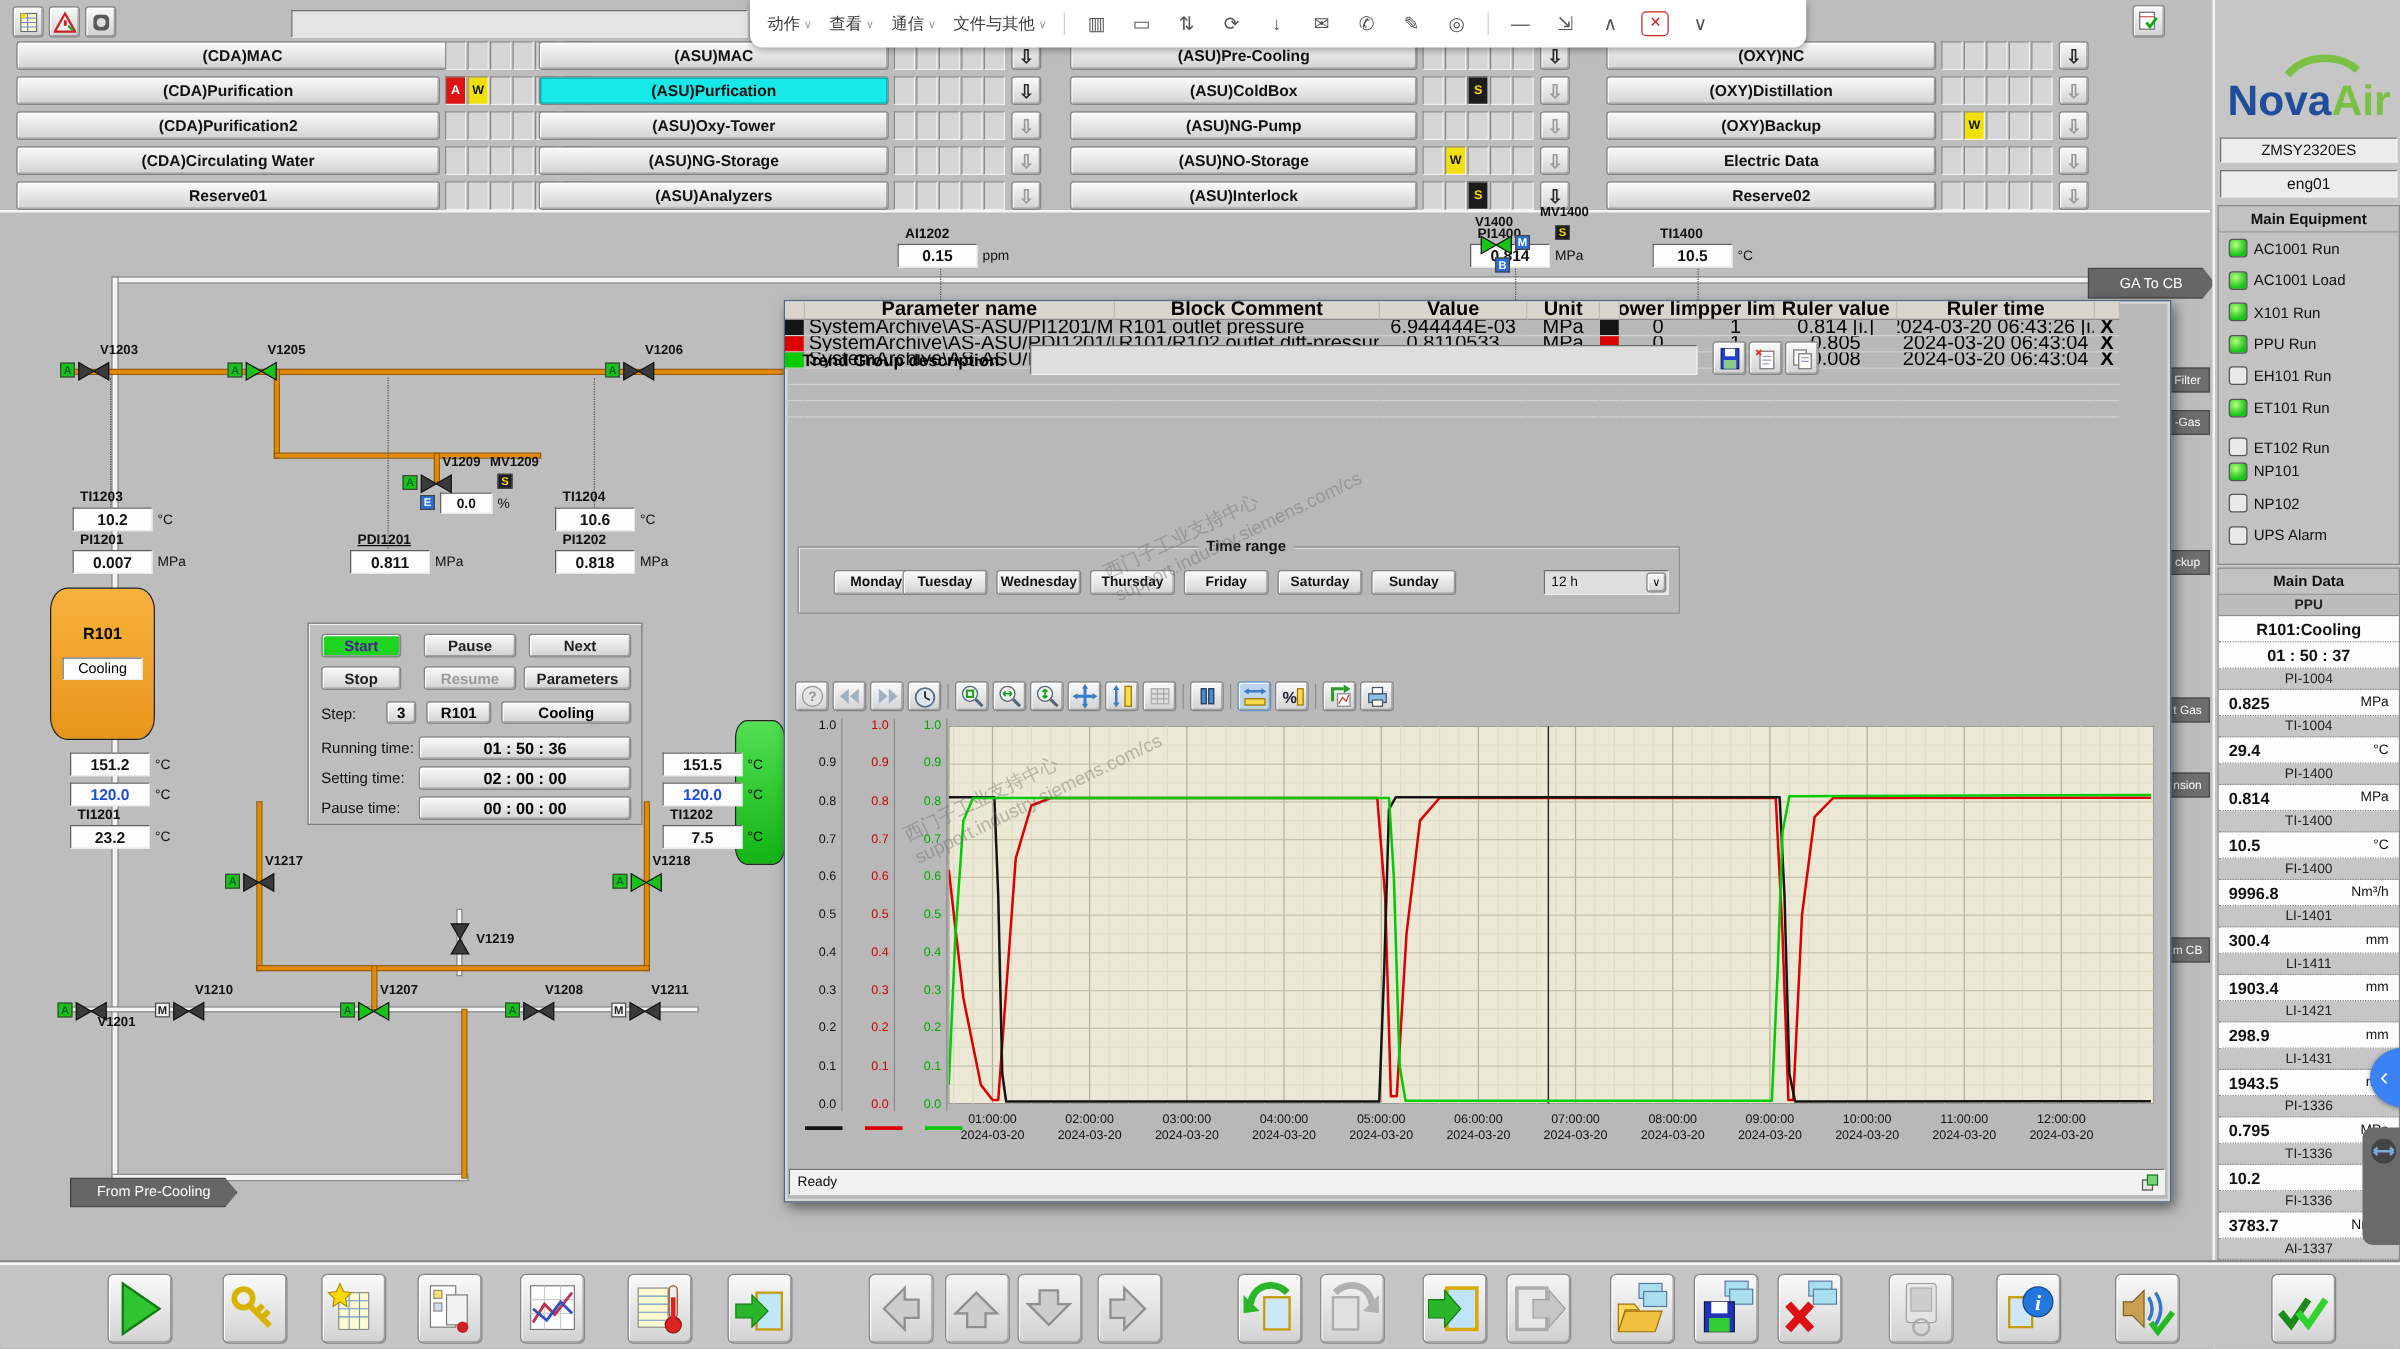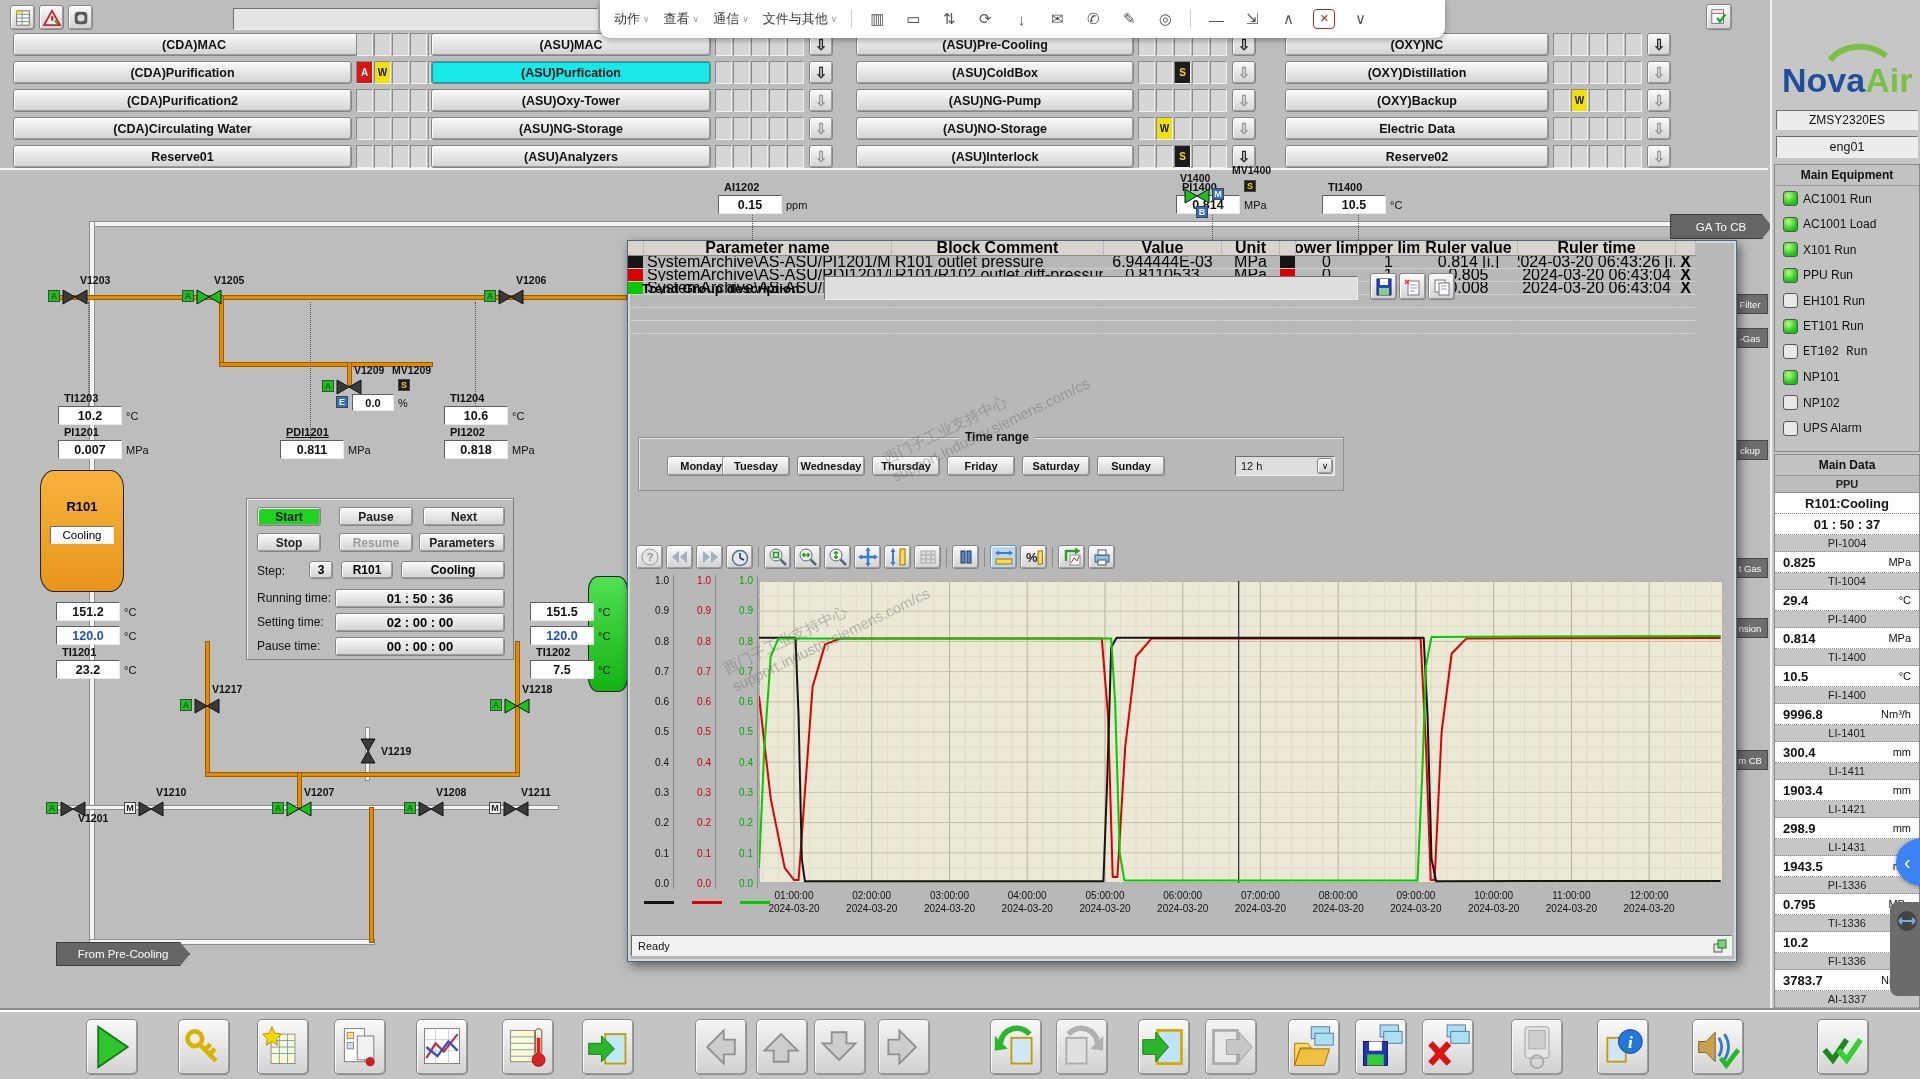--- a/index.html
+++ b/index.html
@@ -404,21 +404,21 @@
       <div class="vbadge vb-S" style="left: 1244px; top: 10px;">S</div>
       <div class="flowtag" style="left: 1670px; top: 44px; width: 100px; height: 23px;">GA To CB</div>
       <div class="flowtag" style="left: 56px; top: 772px; width: 132px; height: 22px;">From Pre-Cooling</div>
       <div class="stub" style="top: 124px;">Filter</div>
       <div class="stub" style="top: 158px;">-Gas</div>
       <div class="stub" style="top: 270px;">ckup</div>
       <div class="stub" style="top: 388px;">t Gas</div>
       <div class="stub" style="top: 448px;">nsion</div>
       <div class="stub" style="top: 580px;">m CB</div>
       <div class="abs" style="left: 246px; top: 328px; width: 266px; height: 160px; background: rgb(189, 189, 189); border: 1px solid rgb(125, 125, 125); box-shadow: rgb(238, 238, 238) 1px 1px 0px inset;">
-        <div class="btn3d ctrl-btn abs" style="left: 10px; top: 8px; width: 64px; height: 19px; background: rgb(31, 212, 31); color: #0f172a;">Start</div>
+        <div class="btn3d ctrl-btn abs" style="left: 10px; top: 8px; width: 64px; height: 19px; background: rgb(31, 212, 31); color: #4c1d95;">Start</div>
         <div class="btn3d ctrl-btn abs" style="left: 92px; top: 8px; width: 74px; height: 19px;">Pause</div>
         <div class="btn3d ctrl-btn abs" style="left: 176px; top: 8px; width: 82px; height: 19px;">Next</div>
         <div class="btn3d ctrl-btn abs" style="left: 10px; top: 34px; width: 64px; height: 19px;">Stop</div>
         <div class="btn3d ctrl-btn abs" style="left: 92px; top: 34px; width: 74px; height: 19px; color: rgb(154, 154, 154);">Resume</div>
         <div class="btn3d ctrl-btn abs" style="left: 172px; top: 34px; width: 86px; height: 19px;">Parameters</div>
         <div class="ctrl-label abs" style="left: 10px; top: 65px;">Step:</div>
         <div class="btn3d abs" style="left: 62px; top: 62px; width: 24px; height: 18px; font-weight: bold; font-size: 12px;">3</div>
         <div class="btn3d abs" style="left: 94px; top: 62px; width: 52px; height: 18px; font-weight: bold; font-size: 12px;">R101</div>
         <div class="btn3d abs" style="left: 154px; top: 62px; width: 104px; height: 18px; font-weight: bold; font-size: 12px;">Cooling</div>
         <div class="ctrl-label abs" style="left: 10px; top: 92px;">Running time:</div>
@@ -867,21 +867,21 @@
             <span style="font-size: 12px; color: rgb(17, 17, 17);">PPU Run</span>
           </div>
           <div style="display: flex; align-items: center; height: 25.5px;">
             <div class="led off"></div>
             <span style="font-size: 12px; color: rgb(17, 17, 17);">EH101 Run</span>
           </div>
           <div style="display: flex; align-items: center; height: 25.5px;">
             <div class="led on"></div>
             <span style="font-size: 12px; color: rgb(17, 17, 17);">ET101 Run</span>
           </div>
-          <div style="display: flex; align-items: center; height: 25.5px; font-family: Liberation Mono, monospace;">
+          <div style="display: flex; align-items: flex-end; height: 25.5px;">
             <div class="led off"></div>
             <span style="font-size: 12px; color: rgb(17, 17, 17);">ET102 Run</span>
           </div>
           <div style="display: flex; align-items: center; height: 25.5px;">
             <div class="led on"></div>
             <span style="font-size: 12px; color: rgb(17, 17, 17);">NP101</span>
           </div>
           <div style="display: flex; align-items: center; height: 25.5px;">
             <div class="led off"></div>
             <span style="font-size: 12px; color: rgb(17, 17, 17);">NP102</span>

